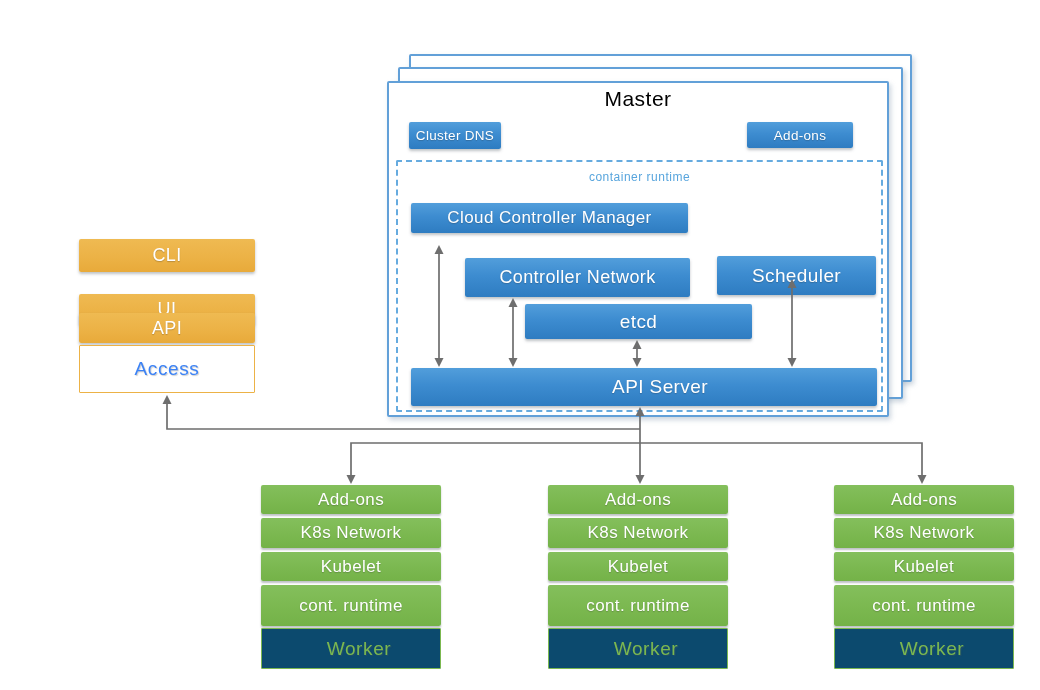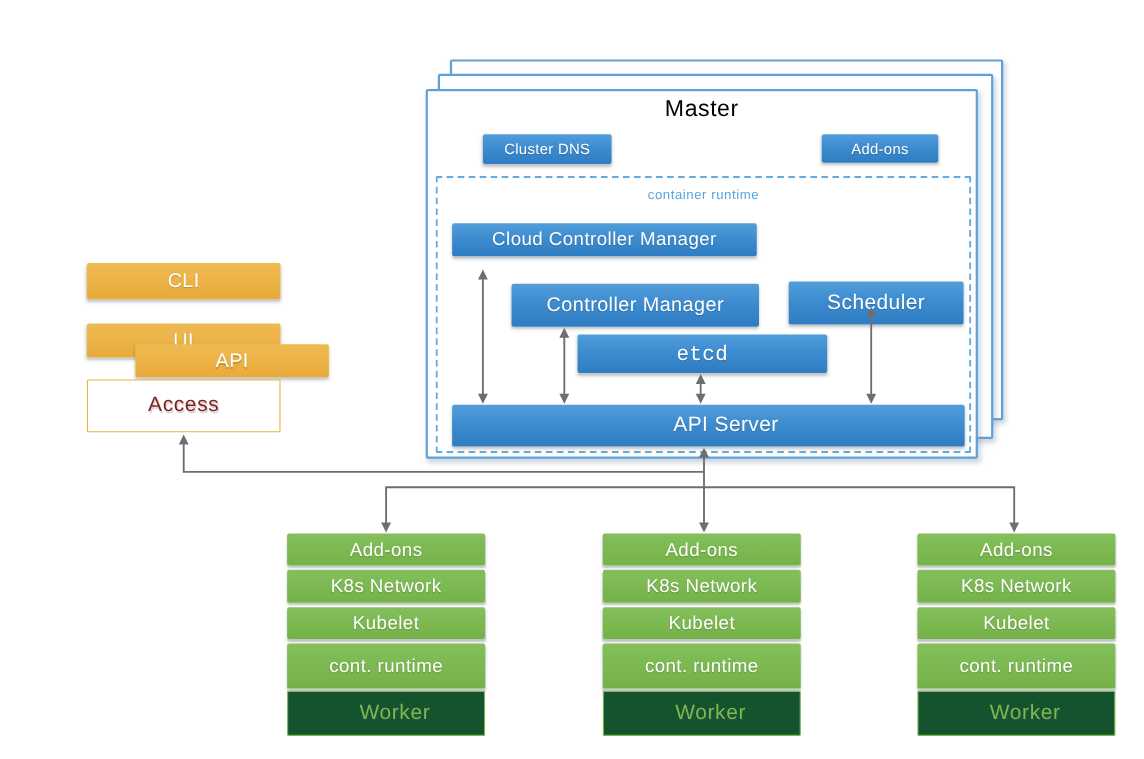--- a/index.html
+++ b/index.html
@@ -35,57 +35,57 @@
     position:absolute;display:flex;align-items:center;justify-content:center;
     color:#ffffff;border-radius:2px;box-sizing:border-box;
     box-shadow:0 2px 3px rgba(70,80,90,.35);
     text-shadow:0 1px 1px rgba(40,40,40,.25);letter-spacing:.4px;white-space:nowrap;
   }
   .blue  {background:linear-gradient(180deg,#529edb 0%,#3d8cd0 45%,#2e7cc1 100%);}
   .orange{background:linear-gradient(180deg,#efba52 0%,#ecb246 55%,#e8aa3a 100%);}
   .green {background:linear-gradient(180deg,#84bf5c 0%,#7bb850 55%,#74b248 100%);}
 
   .btn-sm{font-size:13.5px;letter-spacing:.3px;}
-  .cluster-dns{left:409px;top:122px;width:117px;height:27px;margin-left:30px;}
+  .cluster-dns{left:409px;top:122px;width:92px;height:27px;}
   .addons-master{left:747px;top:122px;width:106px;height:26px;}
 
   .ccm      {left:411px;top:203px;width:277px;height:30px;font-size:17px;}
   .cm       {left:465px;top:258px;width:225px;height:39px;font-size:18px;}
   .scheduler{left:717px;top:256px;width:159px;height:39px;font-size:19px;}
-  .etcd     {left:525px;top:304px;width:227px;height:35px;font-size:19px;font-family:Liberation Mono, monospace;}
+  .etcd     {left:525px;top:304px;width:227px;height:35px;font-size:19px;}
   .api      {left:411px;top:368px;width:466px;height:38px;font-size:19px;padding-left:32px;}
 
   
   .access-row{left:79px;width:176px;font-size:18px;}
   .acc-cli{top:239px;height:33px;}
   .acc-ui {top:282px;height:31px;margin-top:12px;}
-  .acc-api{top:313px;height:30px;margin-left:44px;}
+  .acc-api{top:313px;height:30px;}
   .label-box{
     position:absolute;display:flex;align-items:center;justify-content:center;
     background:#ffffff;box-sizing:border-box;border-radius:1px;
     font-size:19px;letter-spacing:.6px;text-shadow:1px 1px 1px rgba(90,90,90,.30);
   }
   .access-label{
     left:79px;top:345px;width:176px;height:48px;
-    border:1px solid #ecb246;color:#7f1d1d;
+    border:1px solid #ecb246;color:#3b82f6;
   }
 
   
   .worker-col{position:absolute;top:485px;width:180px;display:flex;flex-direction:column;}
   .wc1{left:261px;} .wc2{left:548px;} .wc3{left:834px;}
   .worker-row{
     position:relative;display:flex;align-items:center;justify-content:center;
     color:#fff;font-size:17px;border-radius:2px;box-sizing:border-box;
     box-shadow:0 2px 2px rgba(70,80,90,.35);text-shadow:0 1px 1px rgba(40,40,40,.25);
     letter-spacing:.4px;margin-bottom:4px;white-space:nowrap;
   }
   .wr1{height:29px;} .wr2{height:30px;} .wr3{height:29px;} .wr4{height:41px;margin-bottom:2px;}
   .worker-label{
     position:relative;height:39px;display:flex;align-items:center;justify-content:center;
-    background:#14532d;border:1px solid #7bb850;color:#7bb850;border-radius:1px;
+    background:#0c4a6e;border:1px solid #7bb850;color:#7bb850;border-radius:1px;
     font-size:19px;letter-spacing:.6px;text-shadow:1px 1px 1px rgba(90,90,90,.30);padding-left:16px;
   }
 
   .arrows{position:absolute;left:0;top:0;width:1040px;height:690px;pointer-events:none;}
 </style>
 </head>
 <body>
 
 <div class="canvas">
 
@@ -95,21 +95,21 @@
 
   <div class="master-title">Master</div>
 
   <div class="node blue btn-sm cluster-dns">Cluster DNS</div>
   <div class="node blue btn-sm addons-master">Add-ons</div>
 
   <div class="runtime-box"></div>
   <div class="runtime-title">container runtime</div>
 
   <div class="node blue ccm">Cloud Controller Manager</div>
-  <div class="node blue cm">Controller Manager</div>
+  <div class="node blue cm">Controller Network</div>
   <div class="node blue scheduler">Scheduler</div>
   <div class="node blue etcd">etcd</div>
   <div class="node blue api">API Server</div>
 
   <div class="node orange access-row acc-cli">CLI</div>
   <div class="node orange access-row acc-ui">UI</div>
   <div class="node orange access-row acc-api">API</div>
   <div class="label-box access-label">Access</div>
 
   <div class="worker-col wc1">

